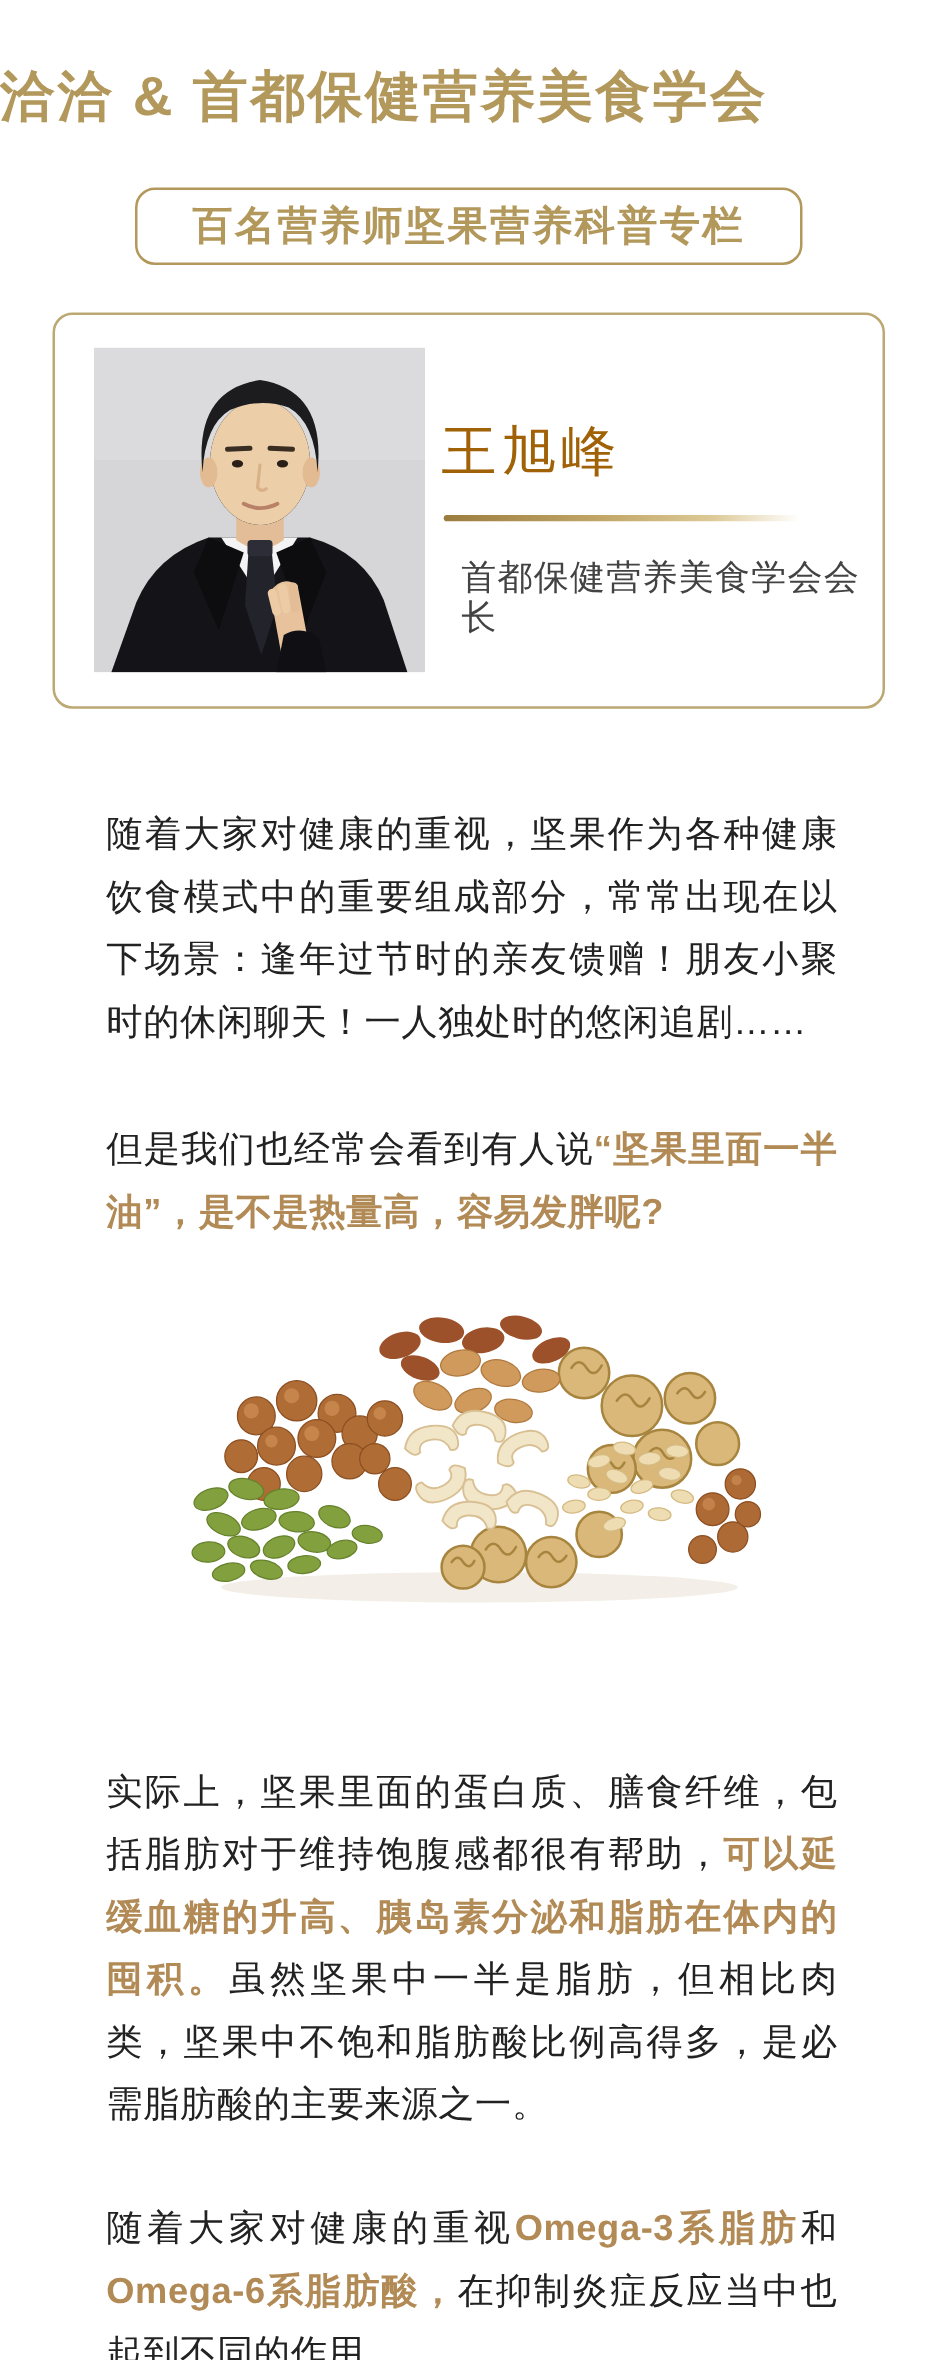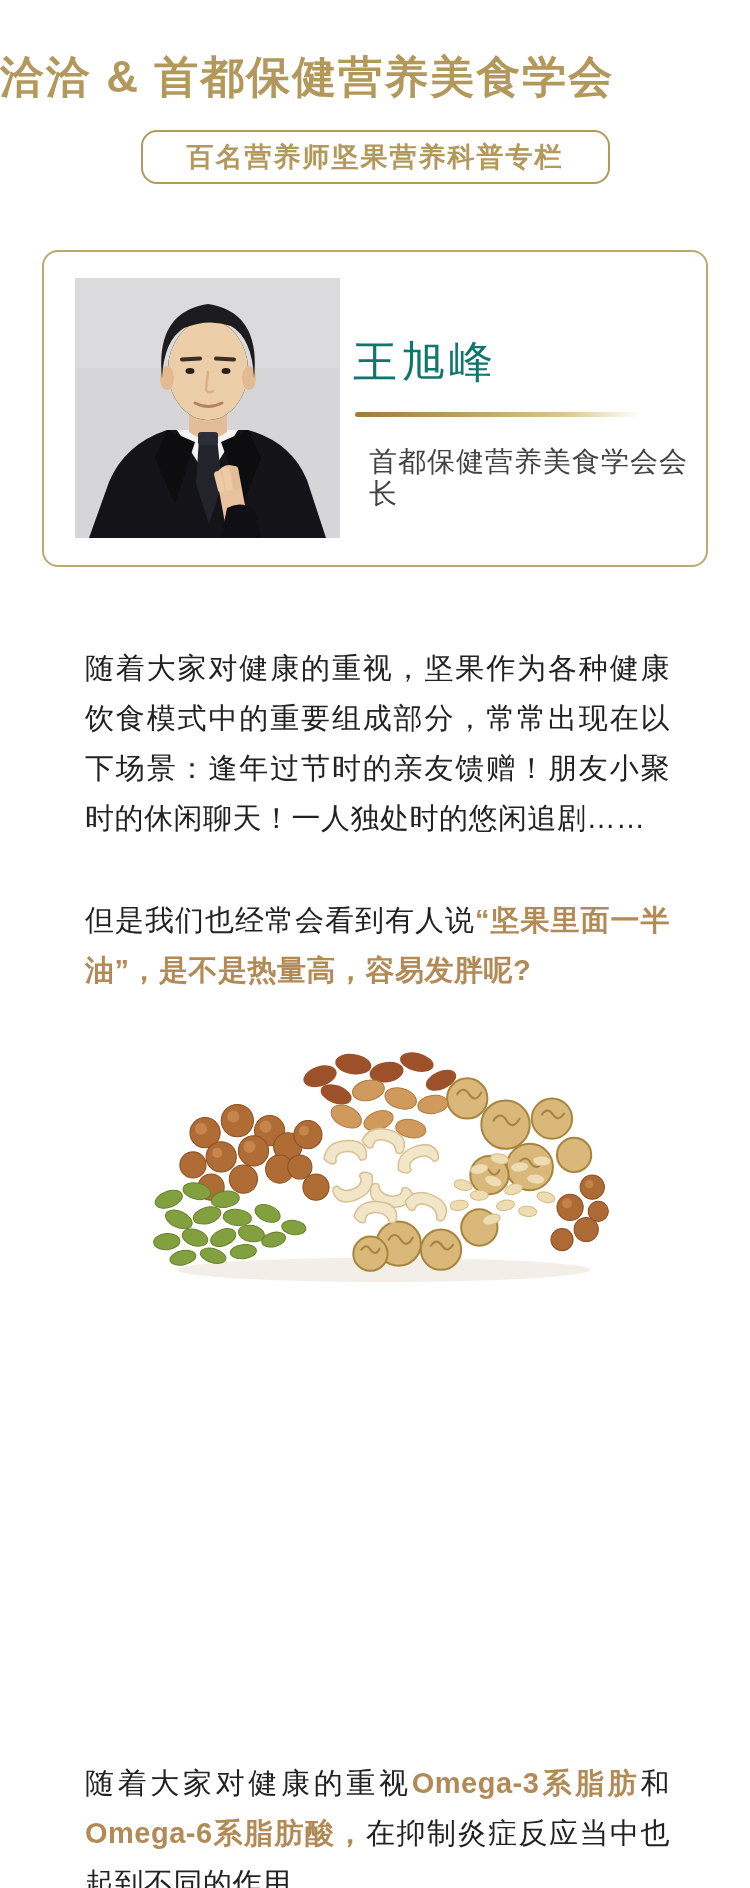--- a/index.html
+++ b/index.html
@@ -25,43 +25,44 @@
     white-space:nowrap;
   }
   .badge-wrap{
     position:absolute;top:130px;left:0;right:0;
     display:flex;justify-content:center;
   }
   .badge{
     border:2px solid var(--gold);
     border-radius:16px;
     padding:7px 44px;
-    font-size:27px;font-weight:700;
+    font-size:32px;font-weight:700;
     color:var(--gold);
     letter-spacing:2px;
     white-space:nowrap;
+    margin-top:20px;
   }
   .card{
     position:absolute;left:42px;top:250px;
     width:666px;height:317px;
     border:2px solid var(--cardBorder);
     border-radius:16px;
     background:#ffffff;
     box-sizing:border-box;
   }
   .photo{
     position:absolute;left:31px;top:26px;
     width:265px;height:260px;
     overflow:hidden;
   }
   .person-name{
     position:absolute;left:309px;top:86px;
     font-size:44px;line-height:48px;
     font-weight:500;
-    color:#0f766e;
+    color:#a16207;
     letter-spacing:4px;
   }
   .divider{
     position:absolute;left:311px;top:160px;
     width:285px;height:5px;border-radius:3px;
     background:linear-gradient(90deg,#9a7c3e 0%,#c2a768 45%,#ddc996 75%,rgba(221,201,150,0) 100%);
   }
   .person-role{
     position:absolute;left:325px;top:194px;
     font-size:28px;line-height:32px;
@@ -266,15 +267,16 @@
           <circle cx="412" cy="192" r="11"></circle>
         <circle cx="448" cy="164" r="10"></circle>
       </g>
       <g fill="#d79a5e" opacity="0.5">
         <circle cx="417" cy="156" r="5"></circle>
           <circle cx="439" cy="137" r="4"></circle>
       </g>
     </svg>
   </div>
 
+  <p class="para" id="p3"><span>实际上，坚果里面的蛋白质、膳食纤维，包括脂肪对于维持饱腹感都很有帮助，</span><span class="hl">可以延缓血糖的升高、胰岛素分泌和脂肪在体内的囤积。</span><span>虽然坚果中一半是脂肪，但相比肉类，坚果中不饱和脂肪酸比例高得多，是必需脂肪酸的主要来源之一。</span></p>
   <p class="para" id="p4"><span>随着大家对健康的重视</span><span class="hl">Omega-3系脂肪</span><span>和</span><span class="hl">Omega-6系脂肪酸，</span><span>在抑制炎症反应当中也起到不同的作用。</span></p>
 
 </div>
 
 </body></html>

